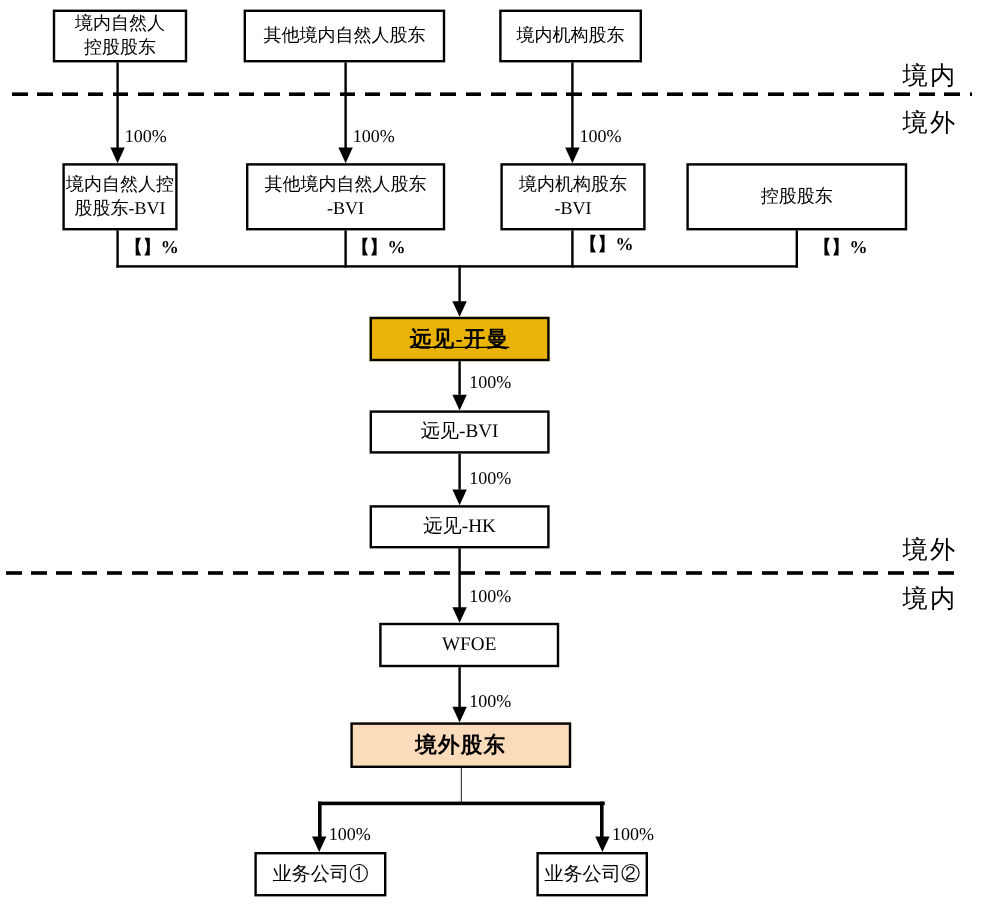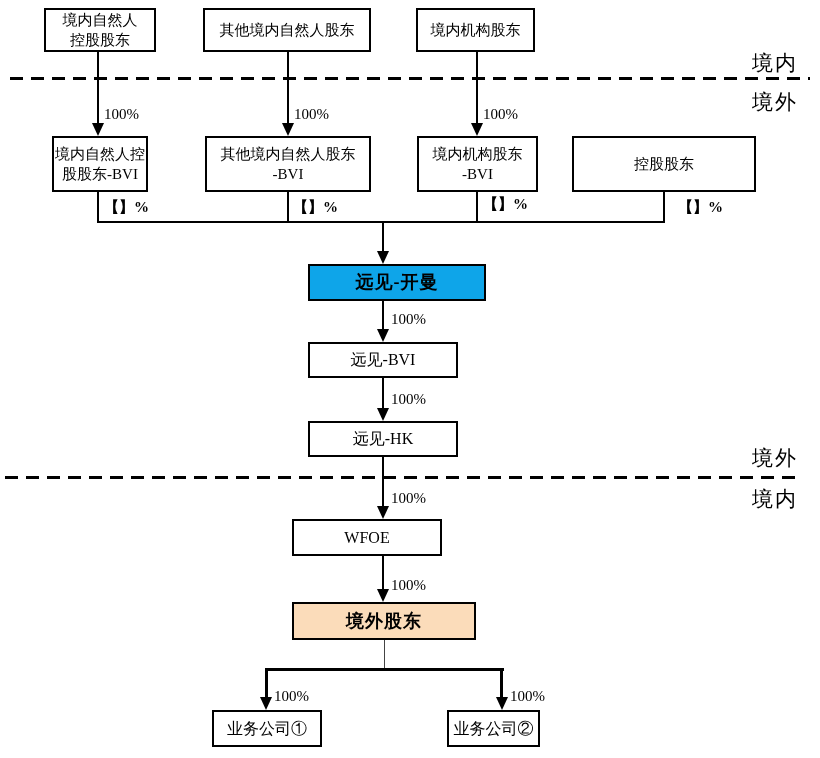--- a/index.html
+++ b/index.html
@@ -86,21 +86,21 @@
   <div class="vline" style="left:663px;top:192px;height:31px;"></div>
   <div class="bpct" style="left:104px;top:200px;">【】%</div>
   <div class="bpct" style="left:293px;top:200px;">【】%</div>
   <div class="bpct" style="left:483px;top:197px;">【】%</div>
   <div class="bpct" style="left:678px;top:200px;">【】%</div>
 
   <div class="hline" style="left:97px;top:221px;width:568px;"></div>
   <div class="vline" style="left:382px;top:221px;height:31px;"></div>
   <div class="arrow" style="left:377px;top:251px;"></div>
 
-  <div class="node chain accent" style="left: 308px; top: 264px; width: 178px; height: 37px; background: #0ea5e9;">
+  <div class="node chain accent" style="left: 308px; top: 264px; width: 150px; height: 37px; background: #eab308; text-decoration: underline;">
     <span class="lbl">远见-开曼</span>
   </div>
   <div class="vline" style="left:382px;top:301px;height:28px;"></div>
   <div class="arrow" style="left:377px;top:329px;"></div>
   <div class="pct" style="left:391px;top:312px;">100%</div>
 
   <div class="node chain" style="left:308px;top:342px;width:150px;height:36px;">
     <span class="lbl">远见-BVI</span>
   </div>
   <div class="vline" style="left:382px;top:378px;height:30px;"></div>
@@ -112,21 +112,21 @@
   </div>
 
   <div class="boundary" style="left:752px;top:448px;">境外</div>
   <div class="dash" style="left:5px;top:476px;width:793px;"></div>
   <div class="boundary" style="left:752px;top:489px;">境内</div>
 
   <div class="vline" style="left:382px;top:457px;height:50px;"></div>
   <div class="arrow" style="left:377px;top:506px;"></div>
   <div class="pct" style="left:391px;top:491px;">100%</div>
 
-  <div class="node chain" style="left:292px;top:519px;width:150px;height:37px;">
+  <div class="node chain" style="left:316px;top:519px;width:150px;height:37px;">
     <span class="lbl">WFOE</span>
   </div>
   <div class="vline" style="left:382px;top:556px;height:34px;"></div>
   <div class="arrow" style="left:377px;top:589px;"></div>
   <div class="pct" style="left:391px;top:578px;">100%</div>
 
   <div class="node chain accent" style="left: 292px; top: 602px; width: 184px; height: 38px; background: rgb(251, 220, 186);">
     <span class="lbl">境外股东</span>
   </div>
 

